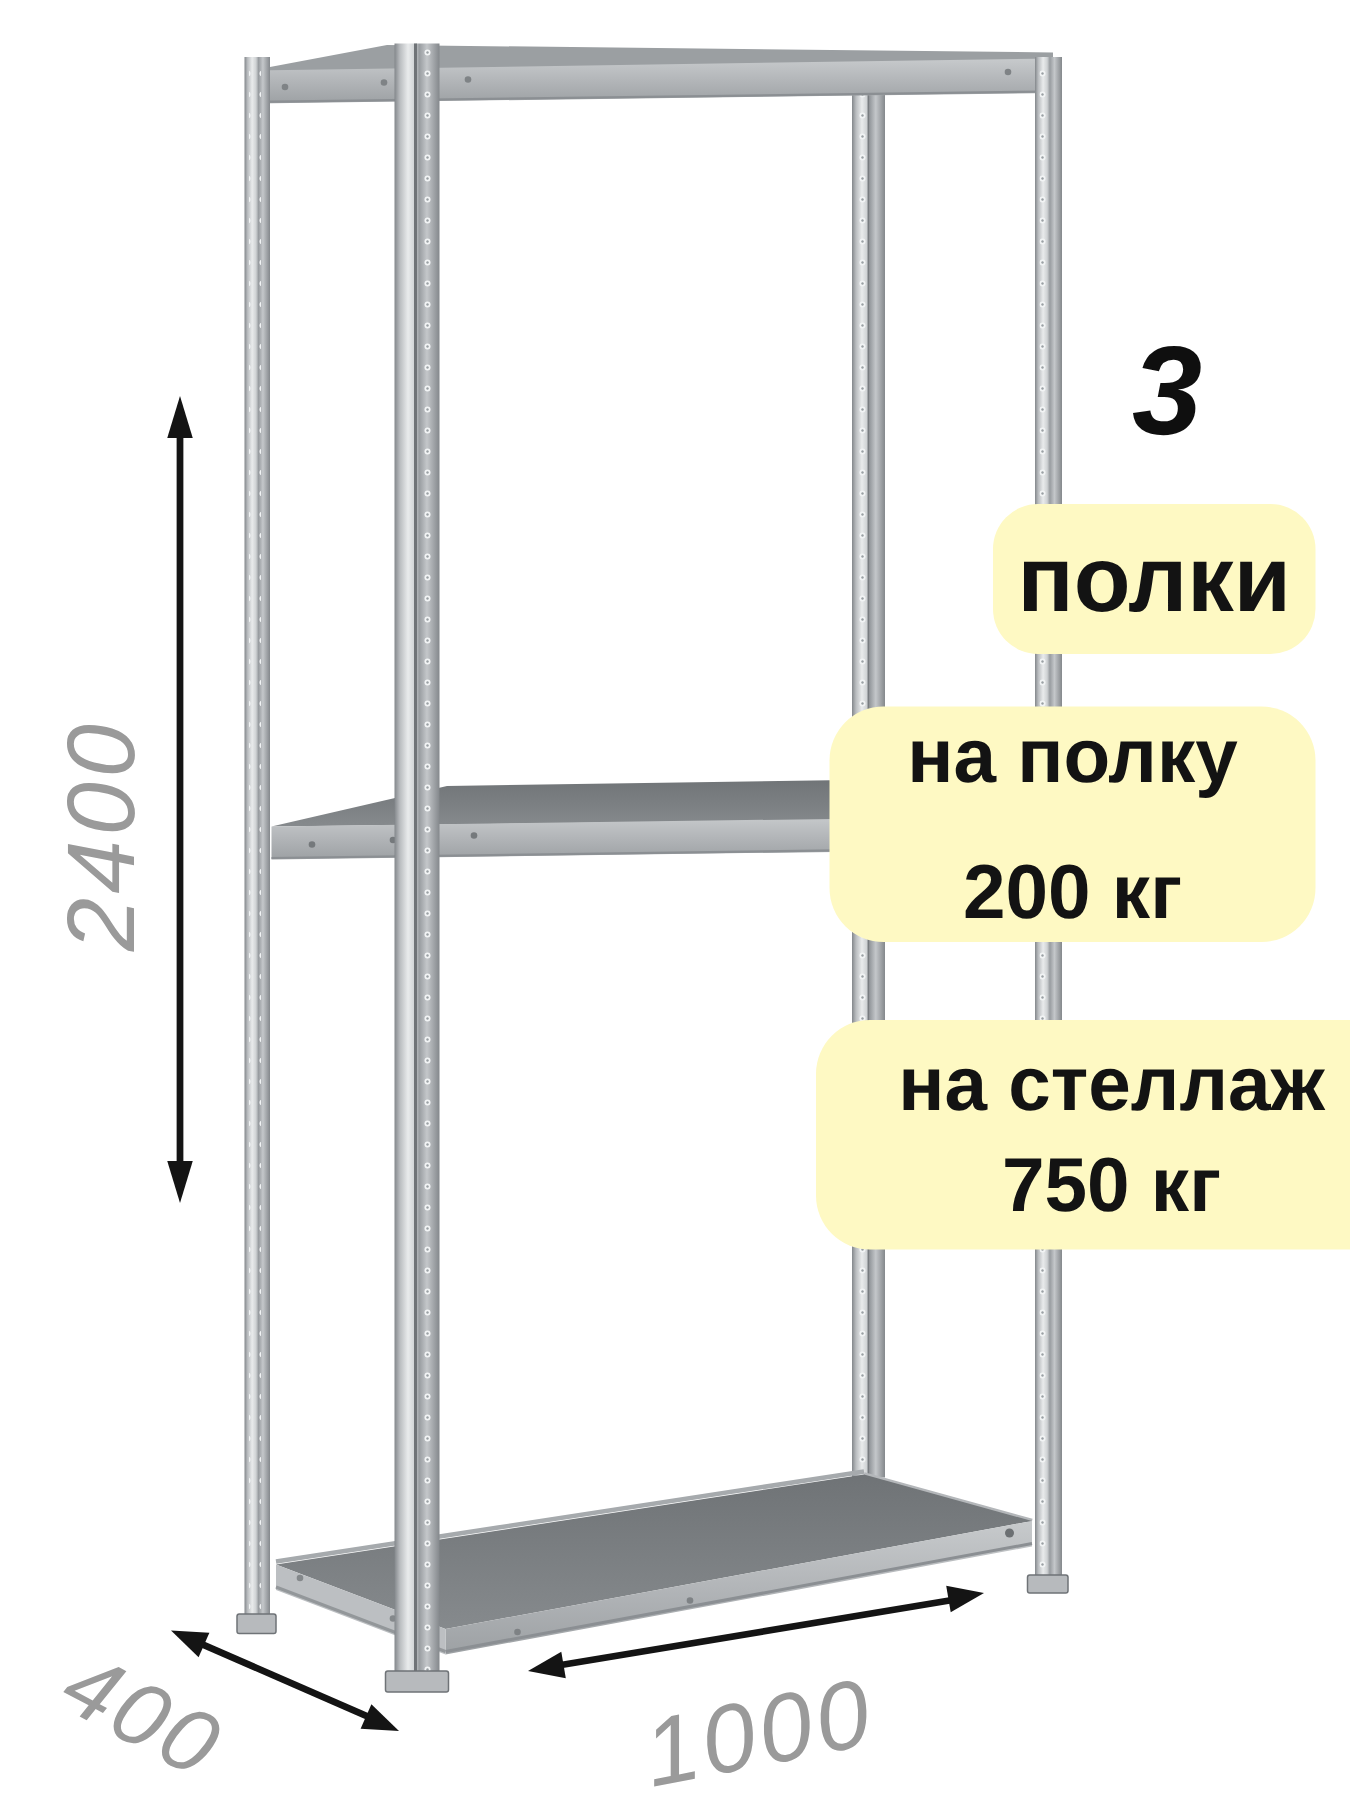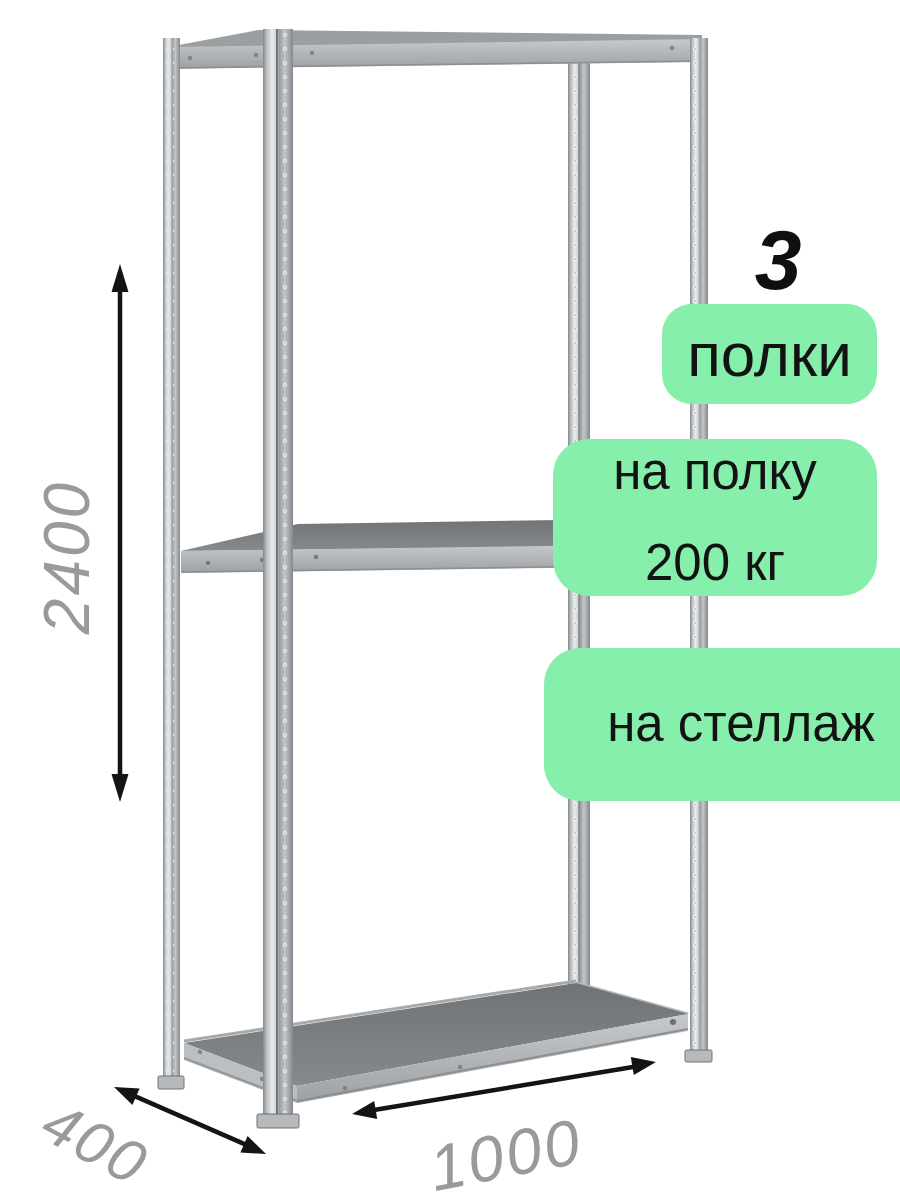--- a/index.html
+++ b/index.html
@@ -46,28 +46,29 @@
     font-size: 84px;
     font-weight: 700;
     font-style: italic;
     color: #0f0f0f;
     line-height: 1;
   }
 
   .badge {
     position: absolute;
     z-index: 3;
-    background: #86efac;
+    background: #fef9c3;
     color: #131313;
-    font-weight: 400;
+    font-weight: 700;
     display: flex;
     flex-direction: column;
     align-items: center;
     justify-content: center;
     text-align: center;
+    margin-top: 32px;
   }
   .badge span { display: block; white-space: nowrap; }
   .badge-count {
     left: 662px; top: 304px; width: 215px; height: 100px;
     border-radius: 30px;
     font-size: 62px;
   }
   .badge-shelf-load {
     left: 553px; top: 439px; width: 324px; height: 157px;
     border-radius: 36px;
@@ -198,15 +199,16 @@
     <span>полки</span>
   </div>
 
   <div class="badge badge-shelf-load">
     <span>на полку</span>
     <span>200 кг</span>
   </div>
 
   <div class="badge badge-rack-load">
     <span>на стеллаж</span>
+    <span>750 кг</span>
   </div>
 
 </div>
 
 </body></html>

